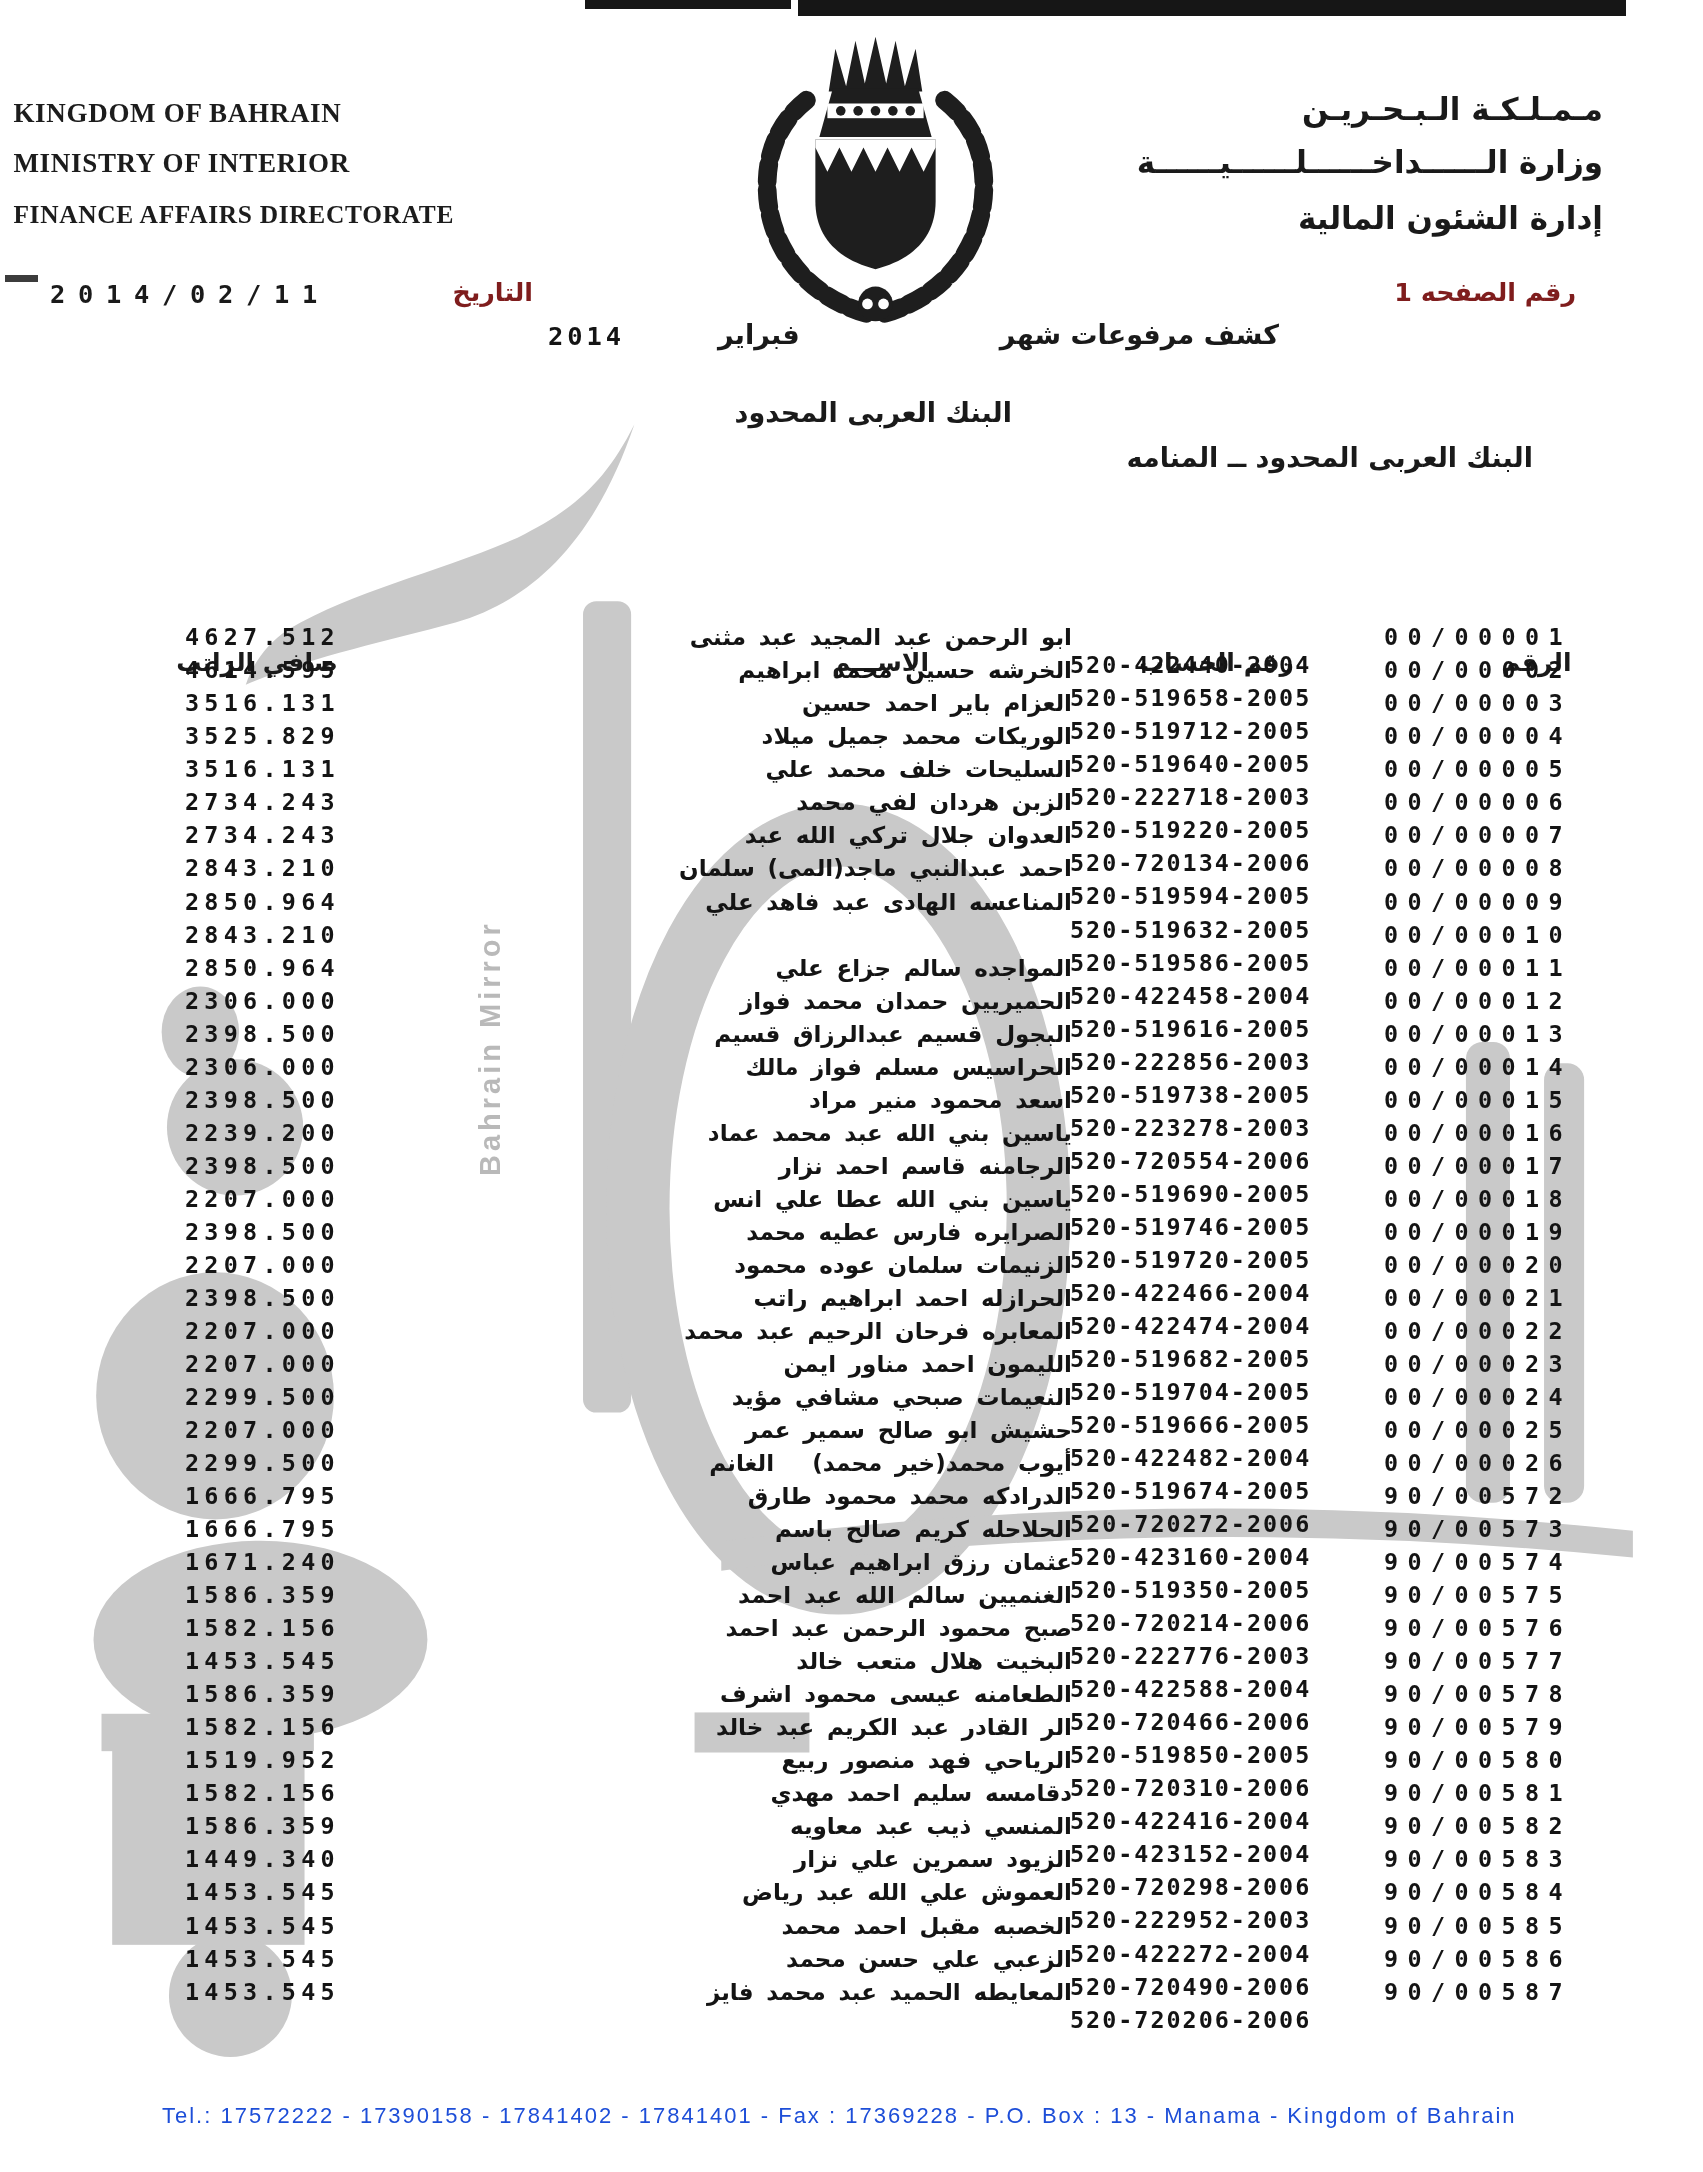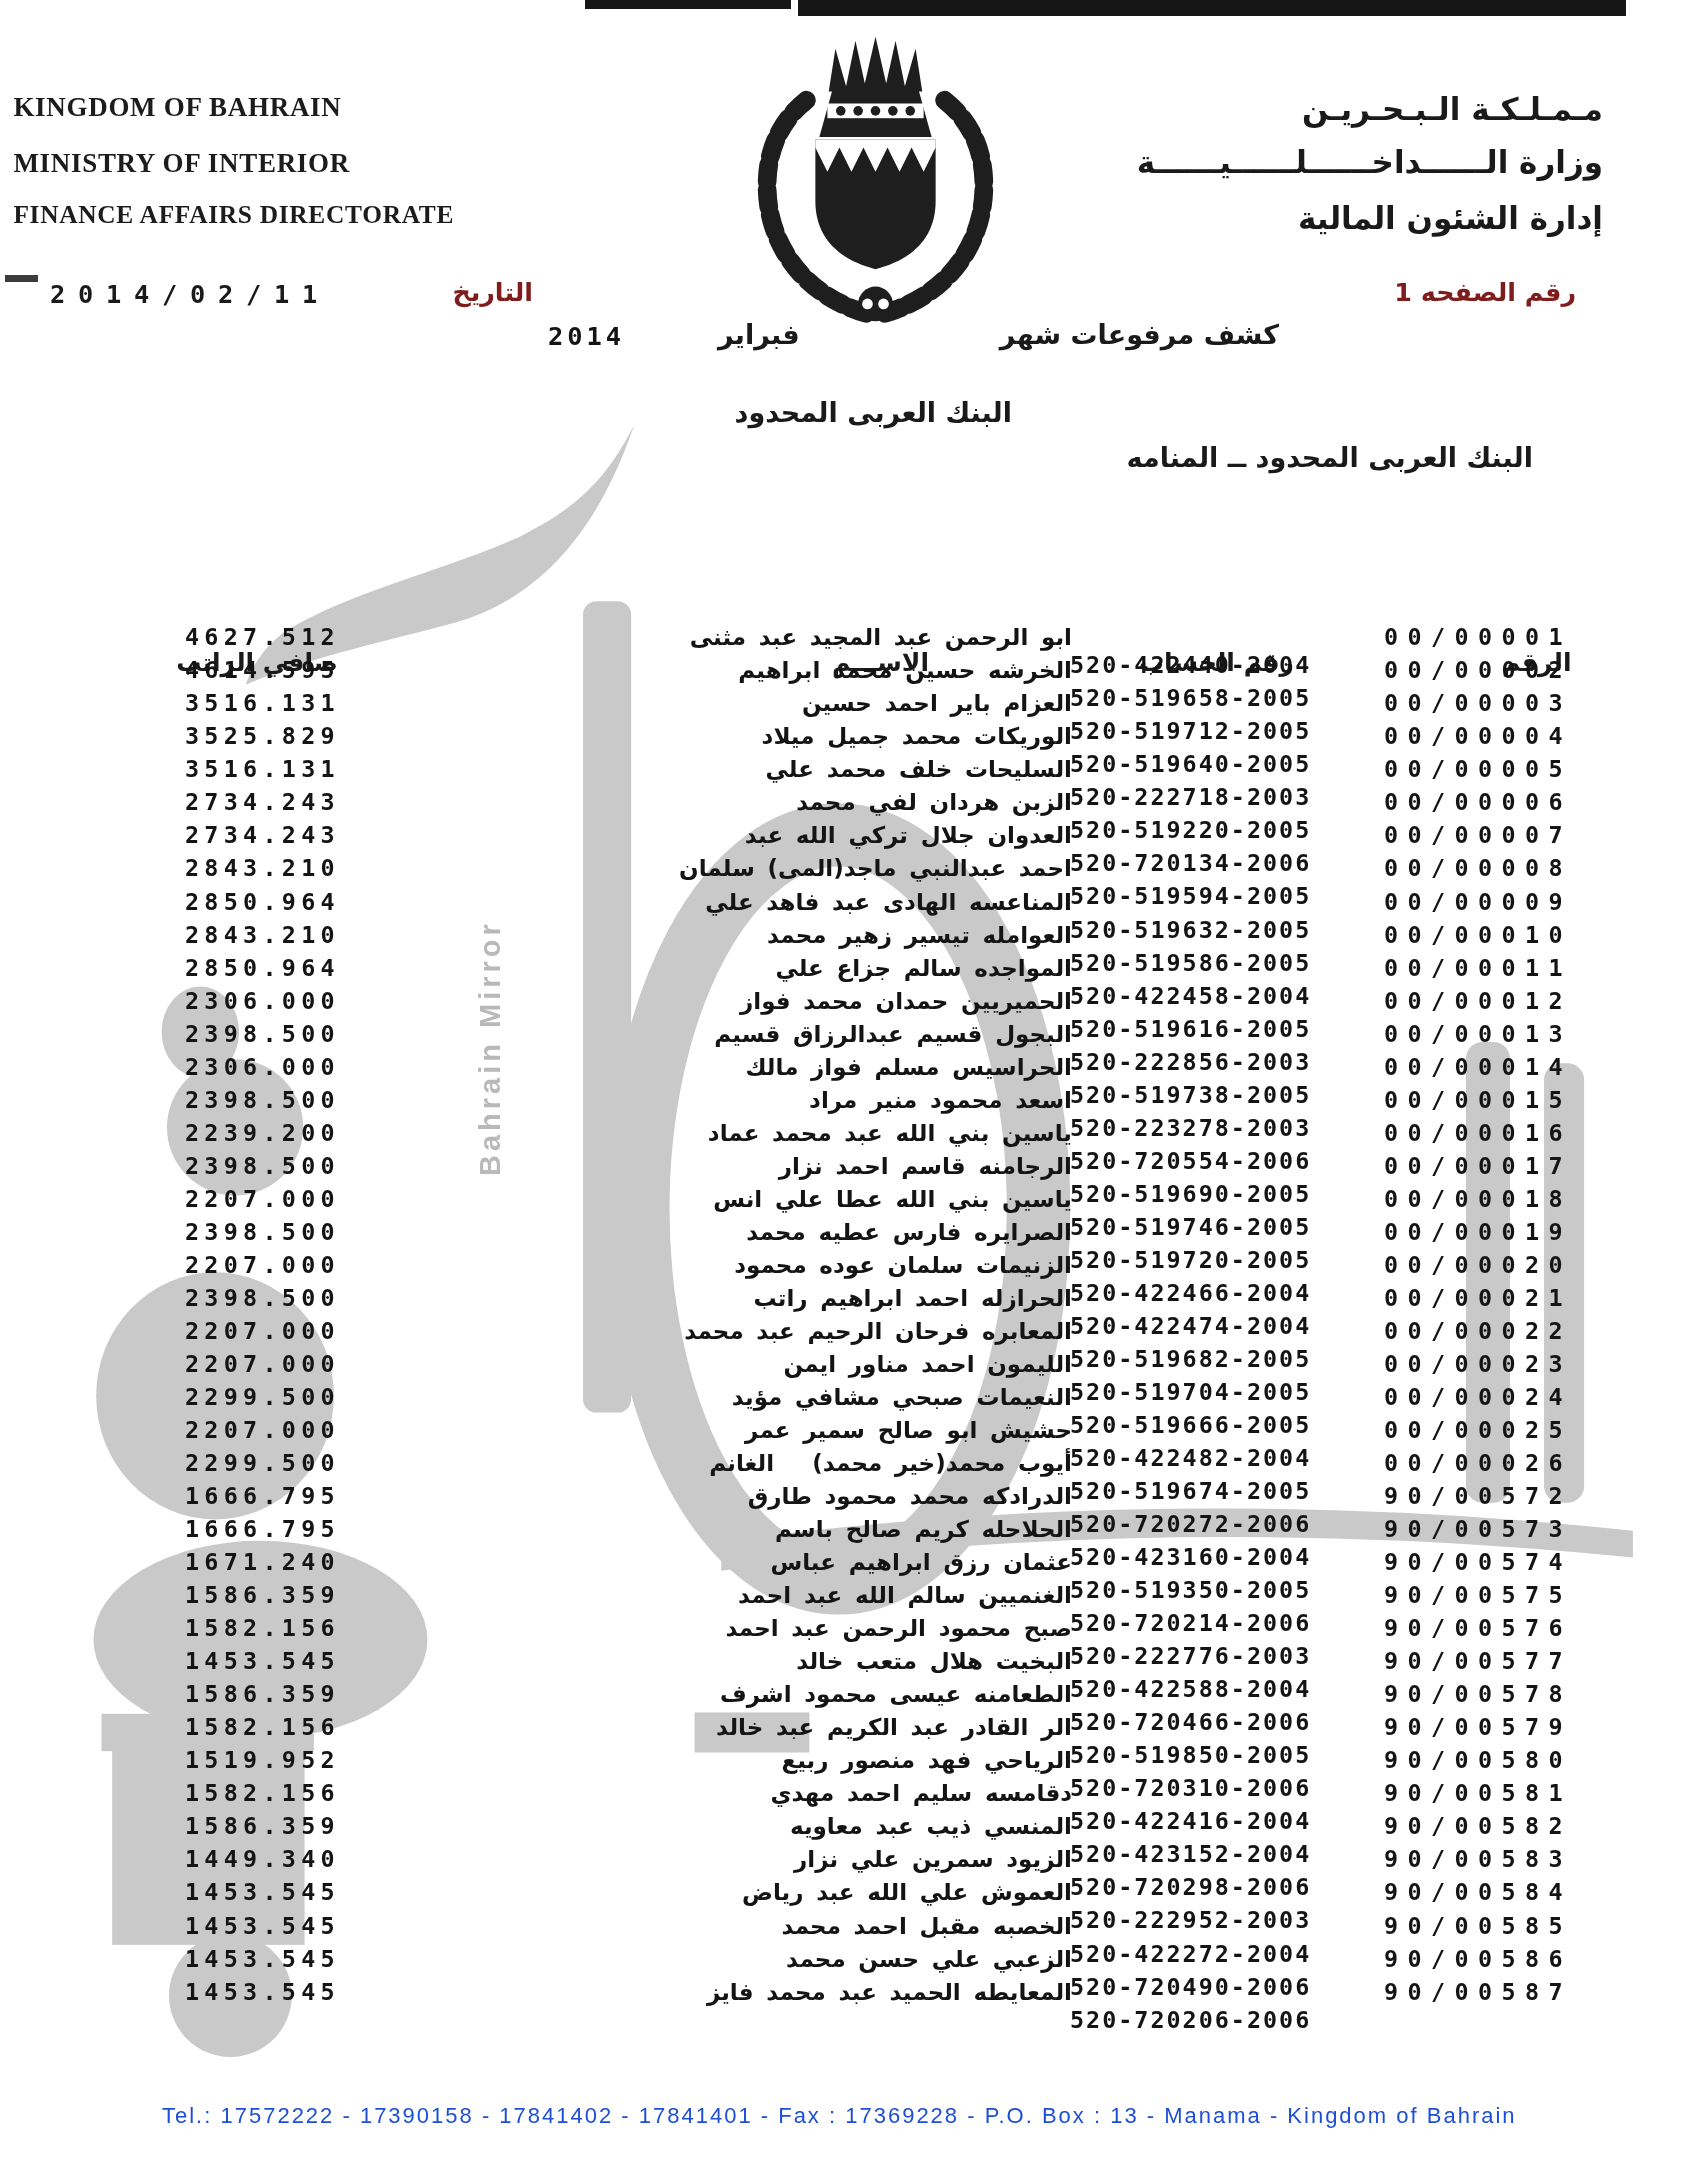--- a/index.html
+++ b/index.html
@@ -91,21 +91,21 @@
       <rect x="152" y="2566" width="318" height="56"></rect>
       <rect x="1040" y="2564" width="172" height="60"></rect>
     </g>
   </svg>
   <div class="wm-text" style="left:474px;top:1176px;">Bahrain Mirror</div>
 
   <div class="artifact" style="left:585px;top:0;width:206px;height:9.4px;"></div>
   <div class="artifact" style="left:798px;top:0;width:828px;height:16px;"></div>
   <div class="artifact" style="left:5.3px;top:275px;width:33px;height:7.3px;background:#3c3c3c;"></div>
 
-  <div class="eng-head" style="top:92px;">KINGDOM OF BAHRAIN</div>
+  <div class="eng-head" style="top:98px;">KINGDOM OF BAHRAIN</div>
   <div class="eng-head" style="top:148px;">MINISTRY OF INTERIOR</div>
   <div class="eng-head" style="top:200px;font-size:25.4px;">FINANCE AFFAIRS DIRECTORATE</div>
 
   <div class="abs mono date-digits" style="left:50px;top:279px;z-index:2;">2014/02/11</div>
   <div class="abs ar date-label" style="left:374px;top:277px;width:159px;text-align:right;z-index:2;">التاريخ</div>
 
   <div class="ar ar-head" style="top:91px;">مـمـلـكـة الـبـحـريـن</div>
   <div class="ar ar-head" style="top:144px;">وزارة الــــــداخــــــلــــــيــــــة</div>
   <div class="ar ar-head" style="top:200px;">إدارة الشئون المالية</div>
 
@@ -201,21 +201,20 @@
       <div class="cell cell-no">00/00008</div>
     </div>
       <div class="row" style="top: 886px;">
       <div class="cell cell-amount">2850.964</div>
       <div class="cell cell-name ar">المناعسه الهادى عبد فاهد علي</div>
       <div class="cell cell-account">520-519632-2005</div>
       <div class="cell cell-no">00/00009</div>
     </div>
       <div class="row" style="top: 919px;">
       <div class="cell cell-amount">2843.210</div>
-      <div class="cell cell-name ar">العوامله تيسير زهير محمد</div>
       <div class="cell cell-account">520-519586-2005</div>
       <div class="cell cell-no">00/00010</div>
     </div>
       <div class="row" style="top: 952px;">
       <div class="cell cell-amount">2850.964</div>
       <div class="cell cell-name ar">المواجده سالم جزاع علي</div>
       <div class="cell cell-account">520-422458-2004</div>
       <div class="cell cell-no">00/00011</div>
     </div>
       <div class="row" style="top: 985px;">

